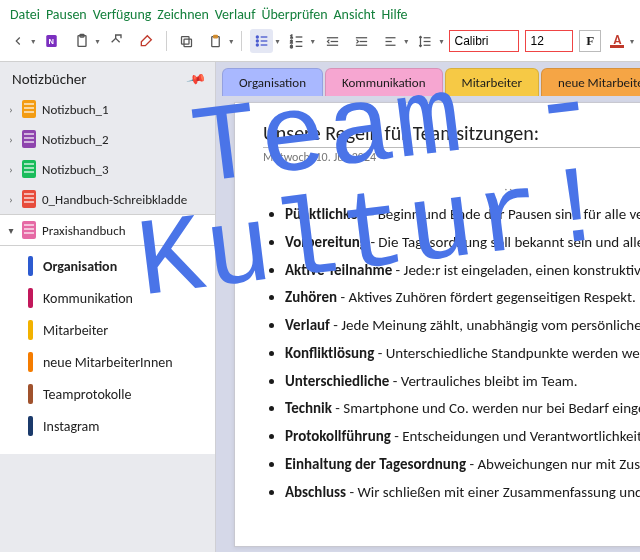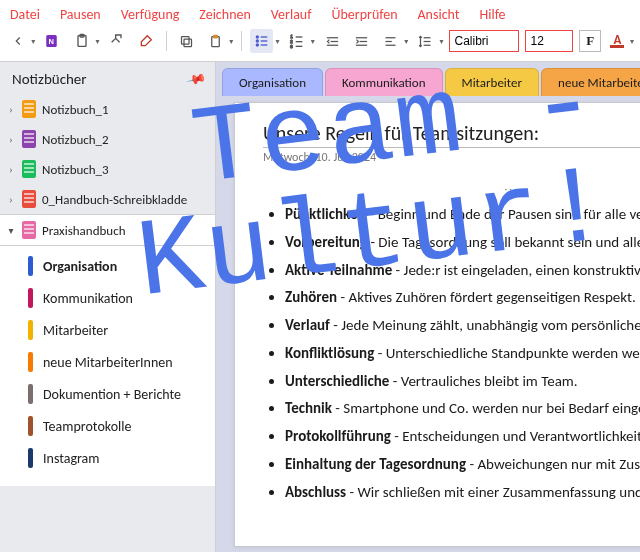--- a/index.html
+++ b/index.html
@@ -10,24 +10,24 @@
     background: #ffffff;
     width: 640px;
     height: 560px;
     overflow: hidden;
     position: relative;
   }
 
   
   .menubar {
     display: flex;
-    gap: 20px;
+    gap: 6px;
     padding: 6px 10px 2px 10px;
     font-size: 14px;
-    color: #ef4444;
+    color: #15803d;
   }
   .menubar span { cursor: default; }
 
   
   .toolbar {
     display: flex;
     align-items: center;
     gap: 6px;
     padding: 4px 6px 8px 6px;
     border-bottom: 1px solid #d0d0d0;
@@ -354,24 +354,20 @@
           <span class="sec-bar c-magenta"></span>
           <span>Kommunikation</span>
         </div>
         <div class="section-item">
           <span class="sec-bar c-yellow"></span>
           <span>Mitarbeiter</span>
         </div>
         <div class="section-item">
           <span class="sec-bar c-orange"></span>
           <span>neue MitarbeiterInnen</span>
-        </div>
-        <div class="section-item">
-          <span class="sec-bar c-gray"></span>
-          <span>Dokumention + Berichte</span>
         </div>
         <div class="section-item">
           <span class="sec-bar c-brown"></span>
           <span>Teamprotokolle</span>
         </div>
         <div class="section-item">
           <span class="sec-bar c-navy"></span>
           <span>Instagram</span>
         </div>
       </div>

